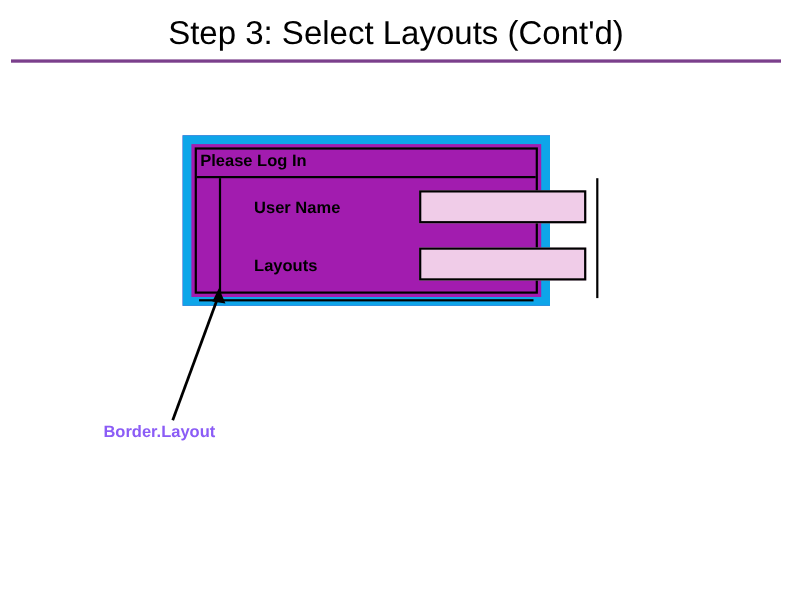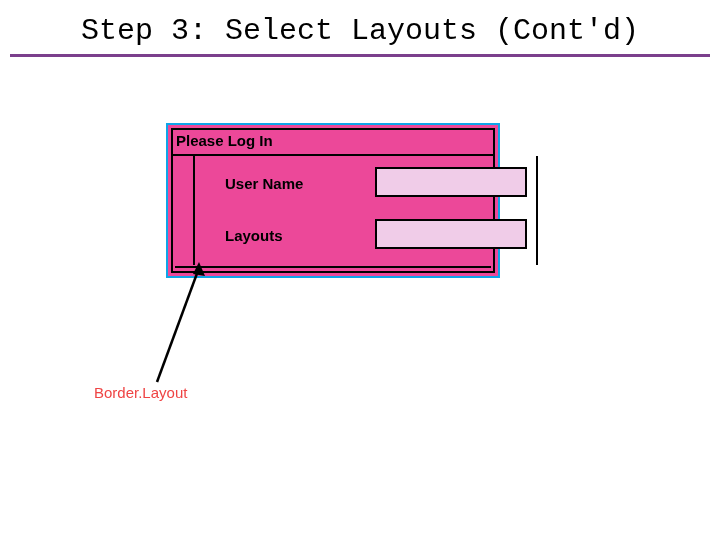--- a/index.html
+++ b/index.html
@@ -10,40 +10,40 @@
     font-family: Arial, Helvetica, sans-serif;
     position: relative;
     overflow: hidden;
   }
   .slide-title {
     position: absolute;
     top: 14px;
     left: 0;
     width: 720px;
     text-align: center;
-    font-family: Liberation Mono, monospace;
+    font-family: Liberation Sans, sans-serif;
     font-size: 30px;
     color: #000;
   }
   .title-underline {
     position: absolute;
     top: 54px;
     left: 10px;
     width: 700px;
     height: 3px;
     background: #7b3f8c;
   }
   .panel-outer {
     position: absolute;
     top: 123px;
     left: 166px;
     width: 334px;
     height: 155px;
-    border: 2px solid #0ea5e9;
-    background: #ec4899;
+    border: 8px solid #0ea5e9;
+    background: #a21caf;
   }
   .panel-inner-border {
     position: absolute;
     top: 3px;
     left: 3px;
     right: 3px;
     bottom: 3px;
     border: 2px solid #000;
   }
   .panel-title {
@@ -102,22 +102,22 @@
     border: 2px solid #000;
     background: #f0cce8;
   }
   .input-username { top: 42px; left: 207px; }
   .input-password { top: 94px; left: 207px; }
   .annotation {
     position: absolute;
     top: 384px;
     left: 94px;
     font-size: 15px;
-    font-weight: normal;
-    color: #ef4444;
+    font-weight: bold;
+    color: #8b5cf6;
   }
   .arrow-svg {
     position: absolute;
     top: 262px;
     left: 135px;
     width: 120px;
     height: 140px;
   }
 </style>
 </head>

